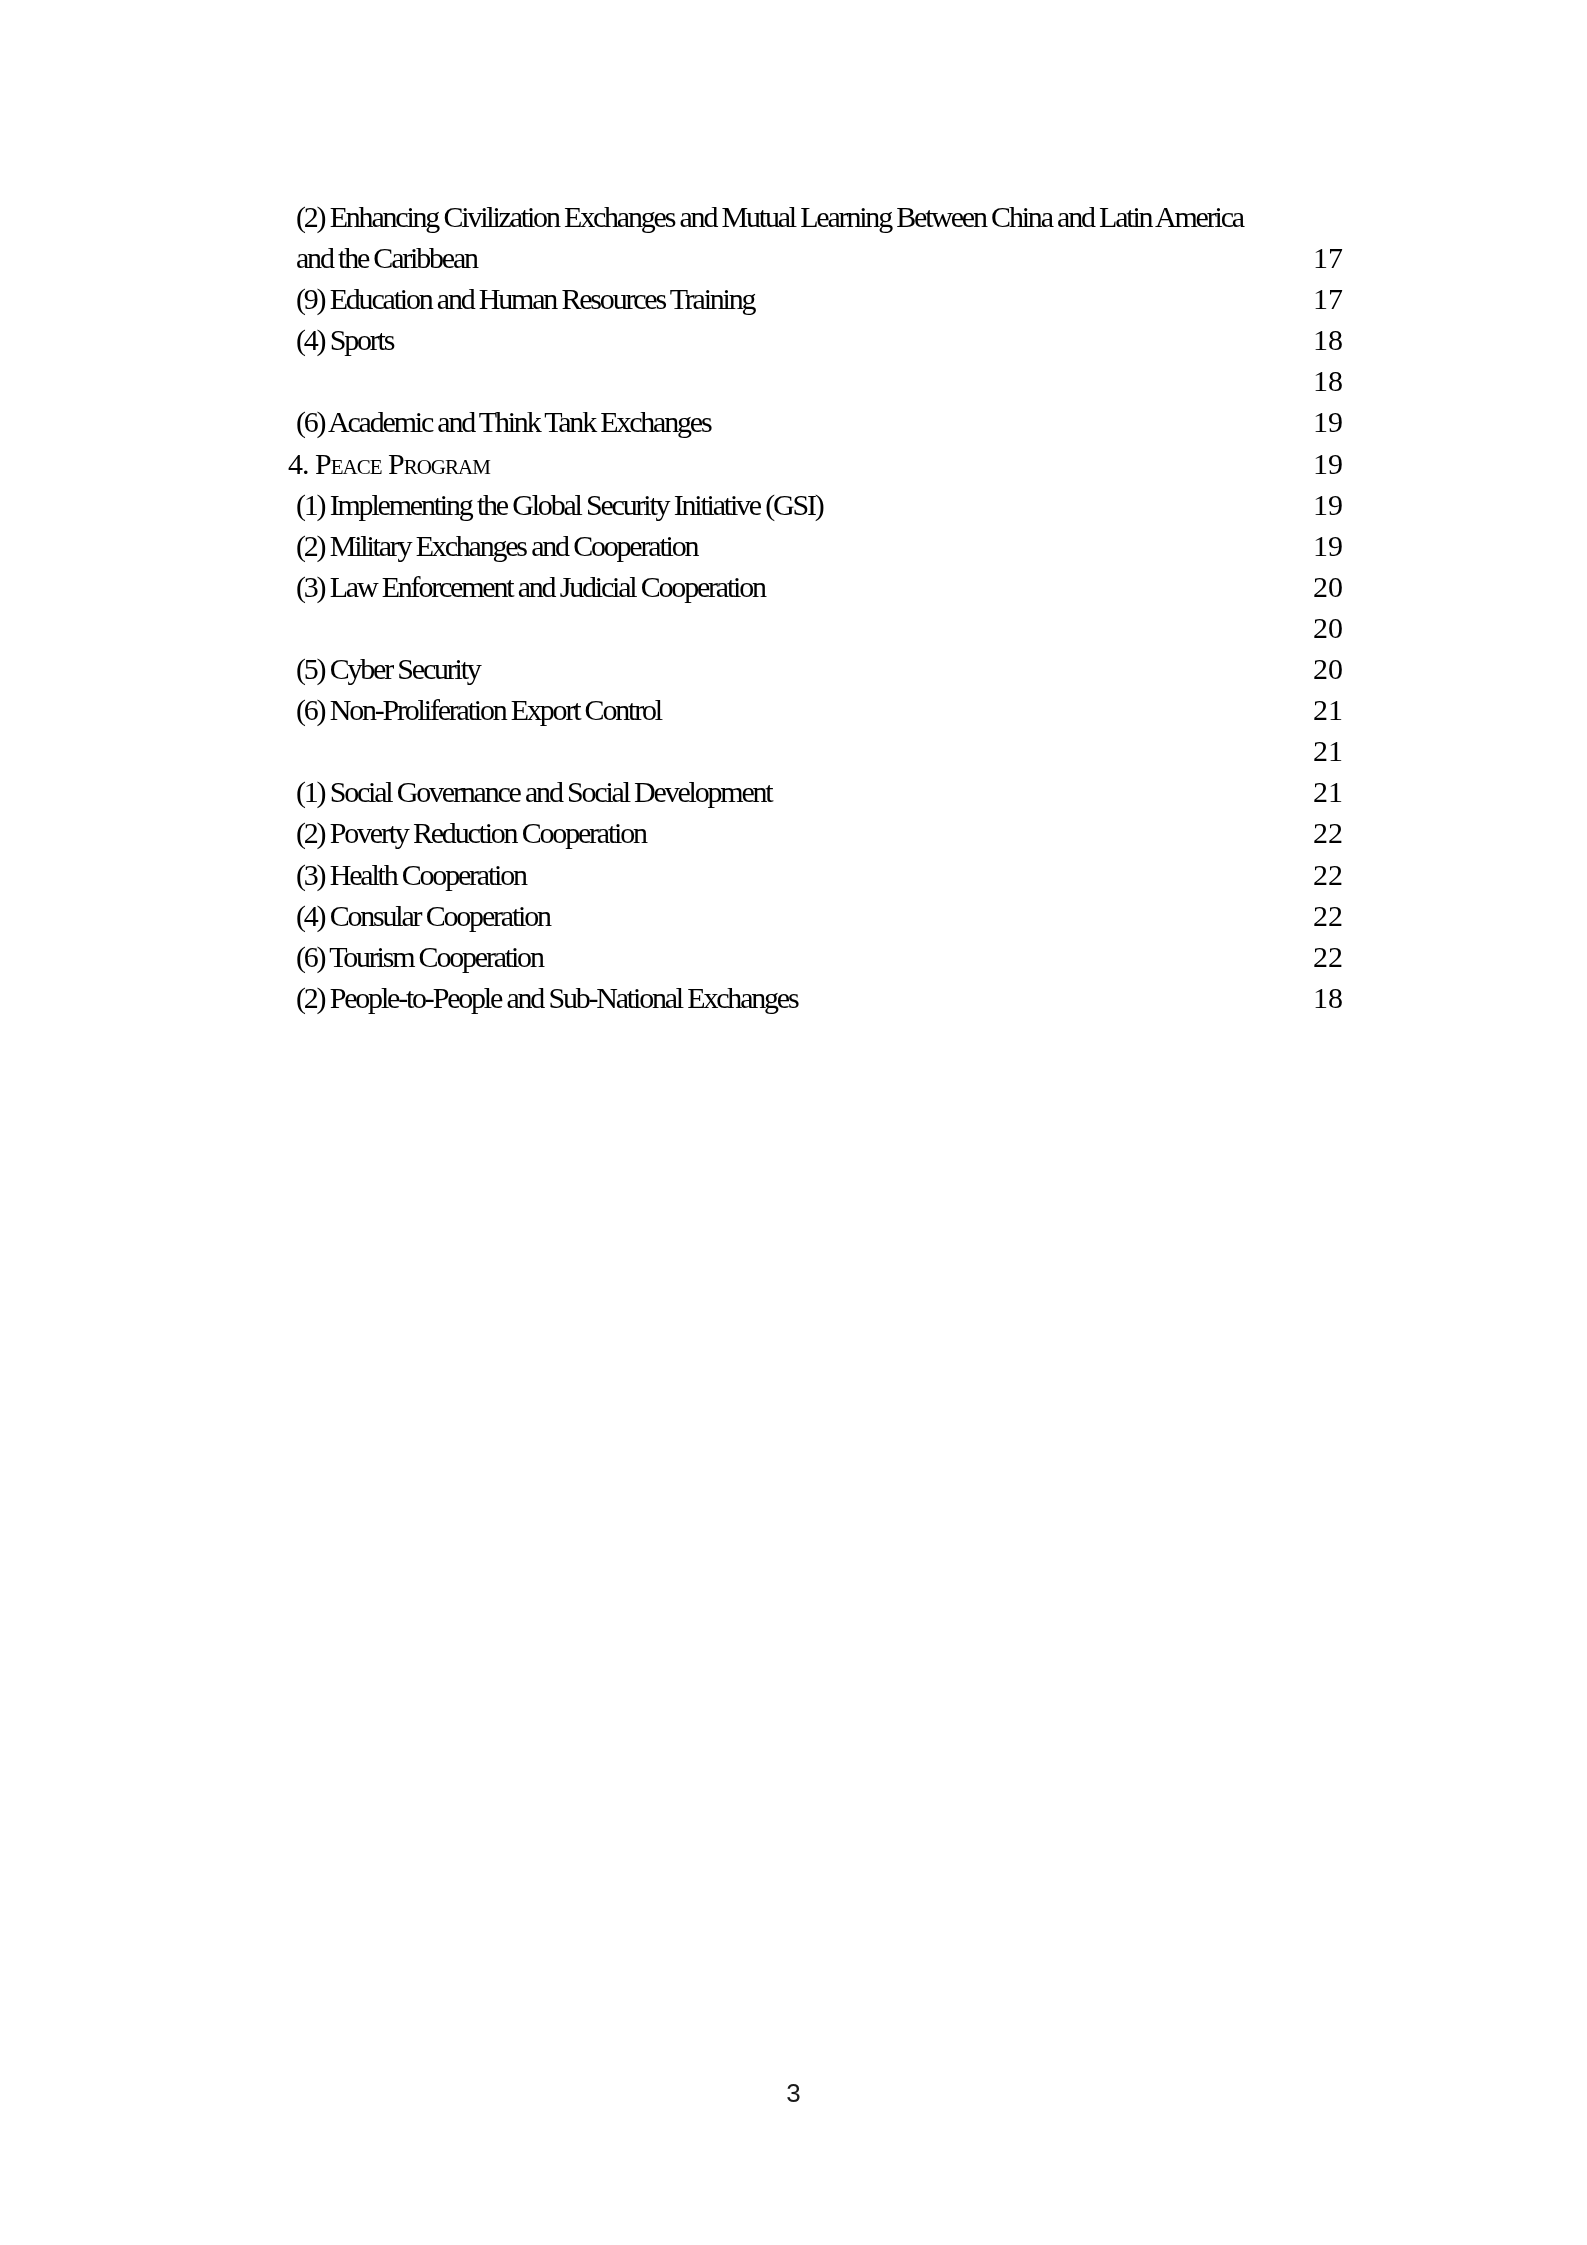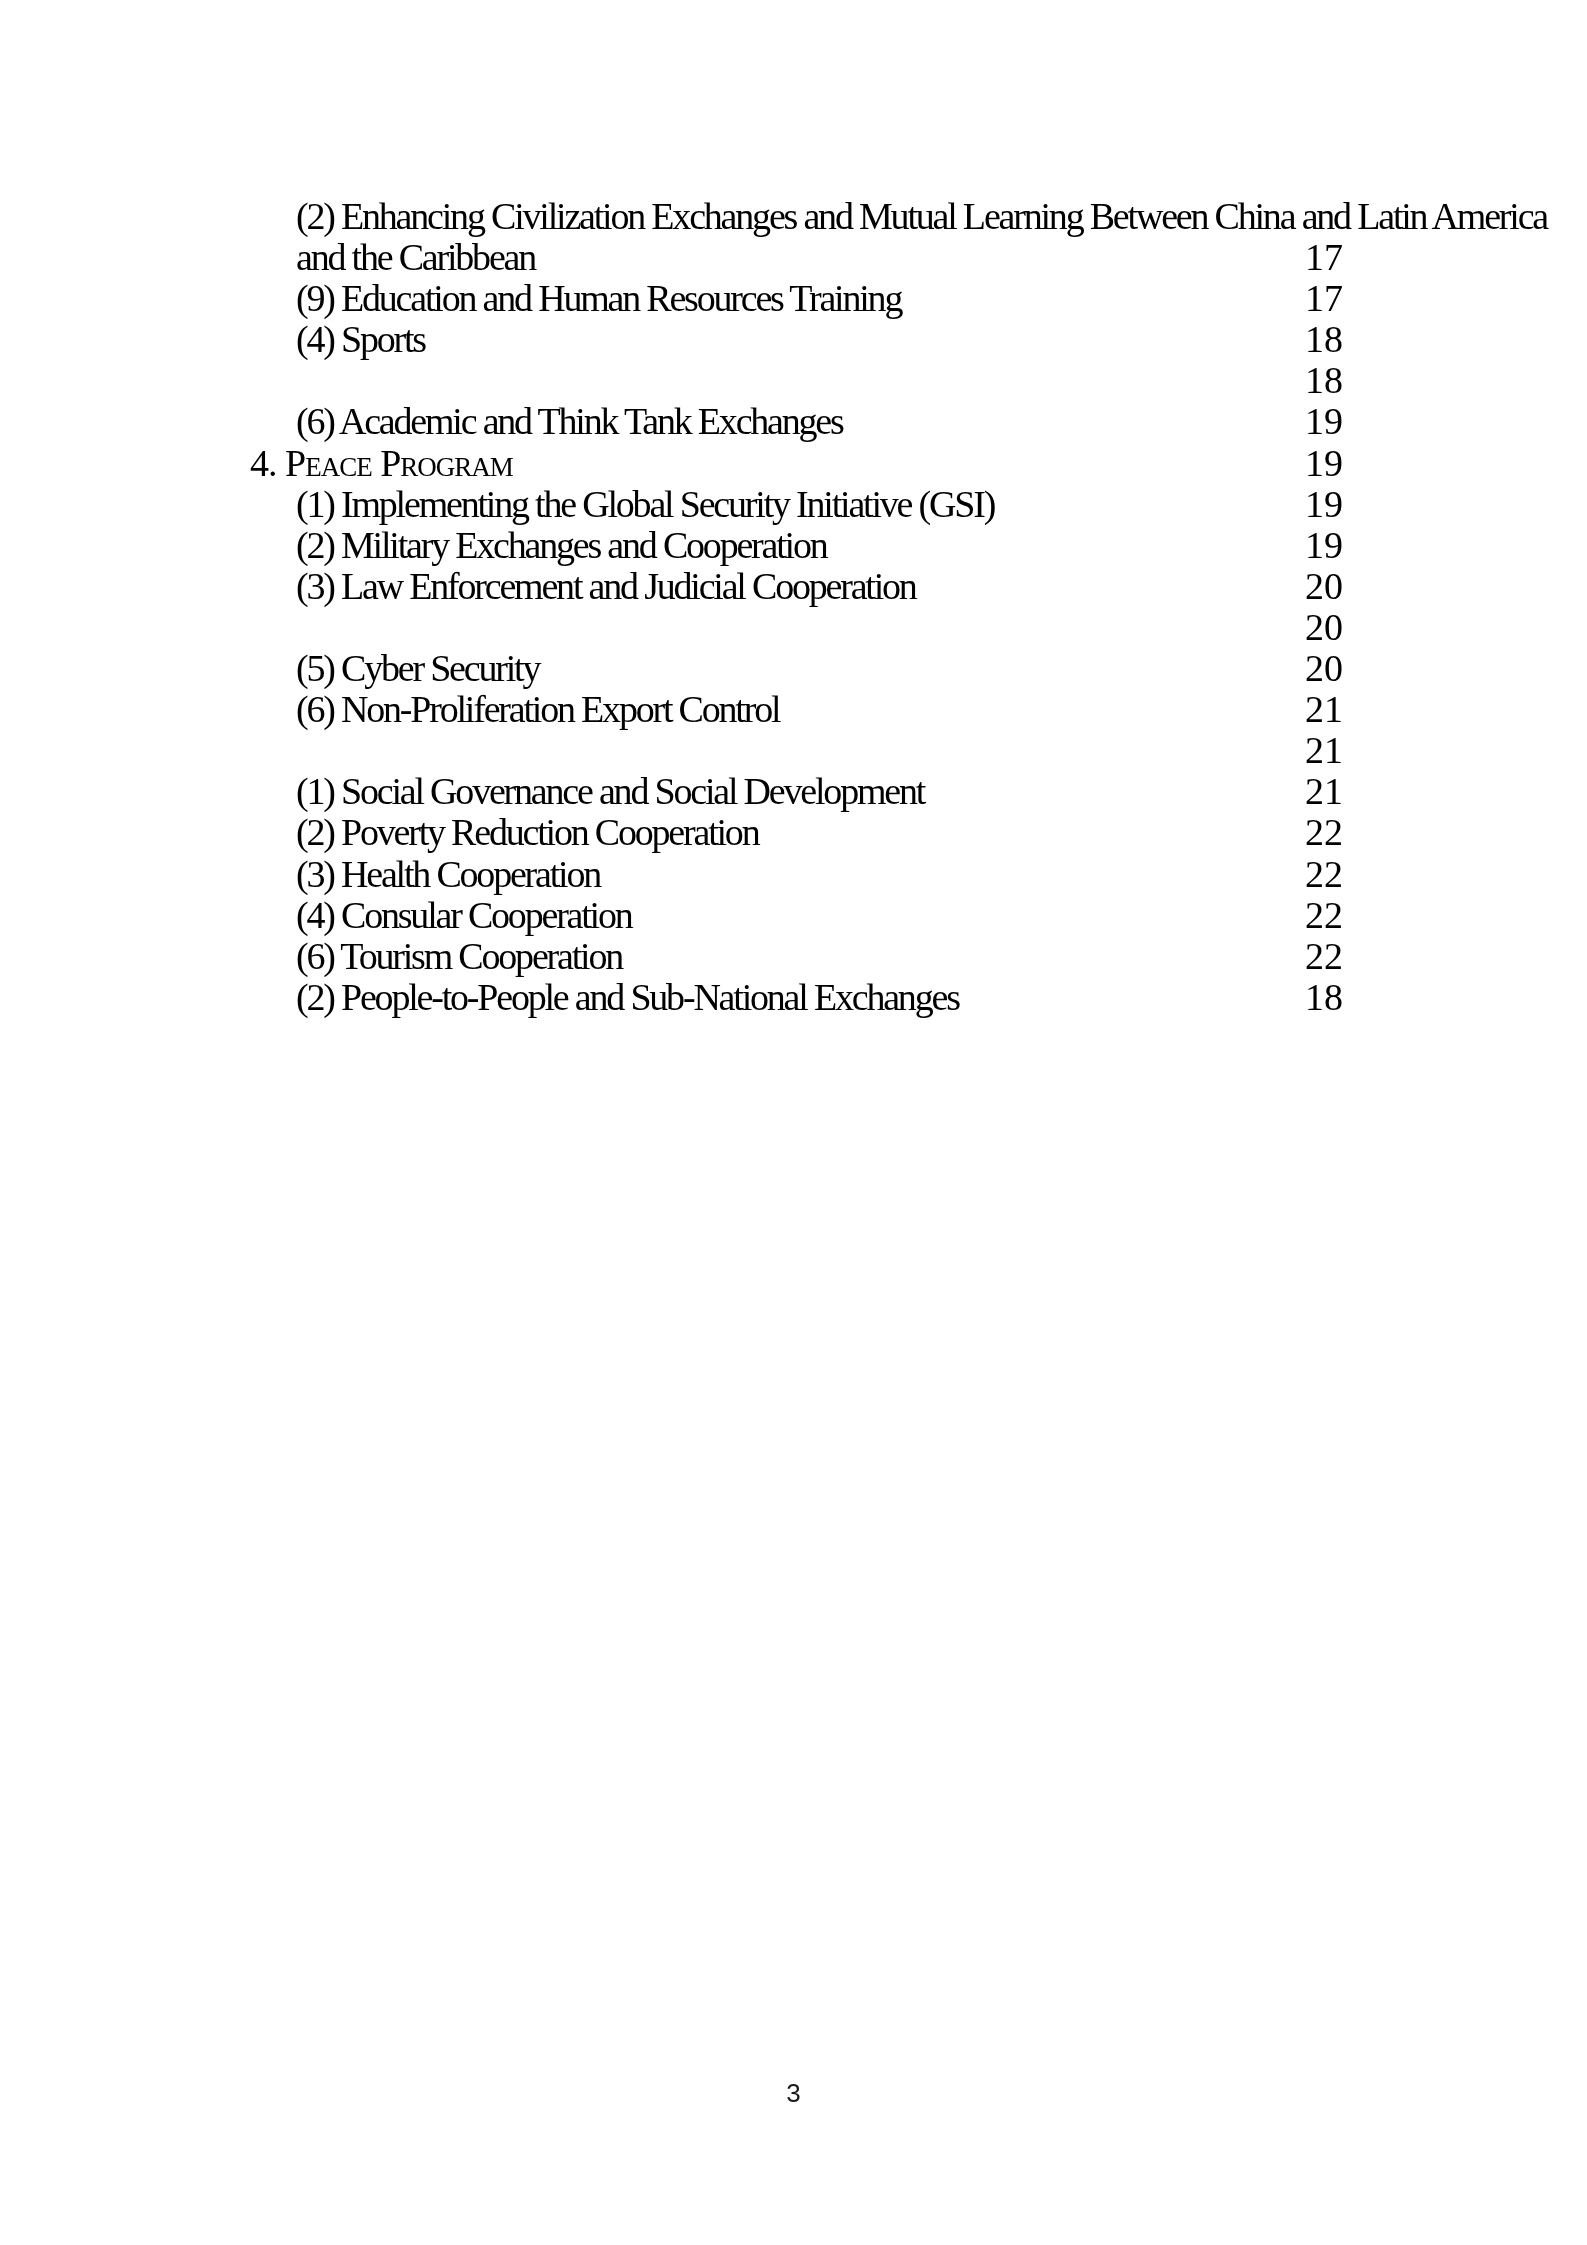--- a/index.html
+++ b/index.html
@@ -14,31 +14,31 @@
   }
   .toc {
     position: absolute;
     top: 196px;
     left: 0;
     width: 1587px;
     box-sizing: border-box;
     padding-right: 244px;
   }
   .toc-entry { cursor: pointer; }
-  .toc-entry.lvl1 { padding-left: 250px; }
+  .toc-entry.lvl1 { padding-left: 250px; margin-left: 38px; }
   .toc-entry.lvl2 { padding-left: 296px; }
   .toc-entry.sc   { font-variant: small-caps; }
   .toc-entry.sc .t { letter-spacing: -1px; }
   .toc-line {
     display: flex;
     align-items: center;
     height: 41.1px;
     line-height: 41.1px;
     white-space: nowrap;
-    font-size: 38px;
+    font-size: 30px;
   }
   .t {
     flex: 0 0 auto;
     letter-spacing: -2.2px;
   }
   .leader {
     flex: 1 1 auto;
     margin: 0 3px 0 5px;
     background-image: radial-gradient(circle at 4.15px 1.5px, #000 1.3px, rgba(0,0,0,0) 1.75px);
     background-size: 8.3px 3px;

